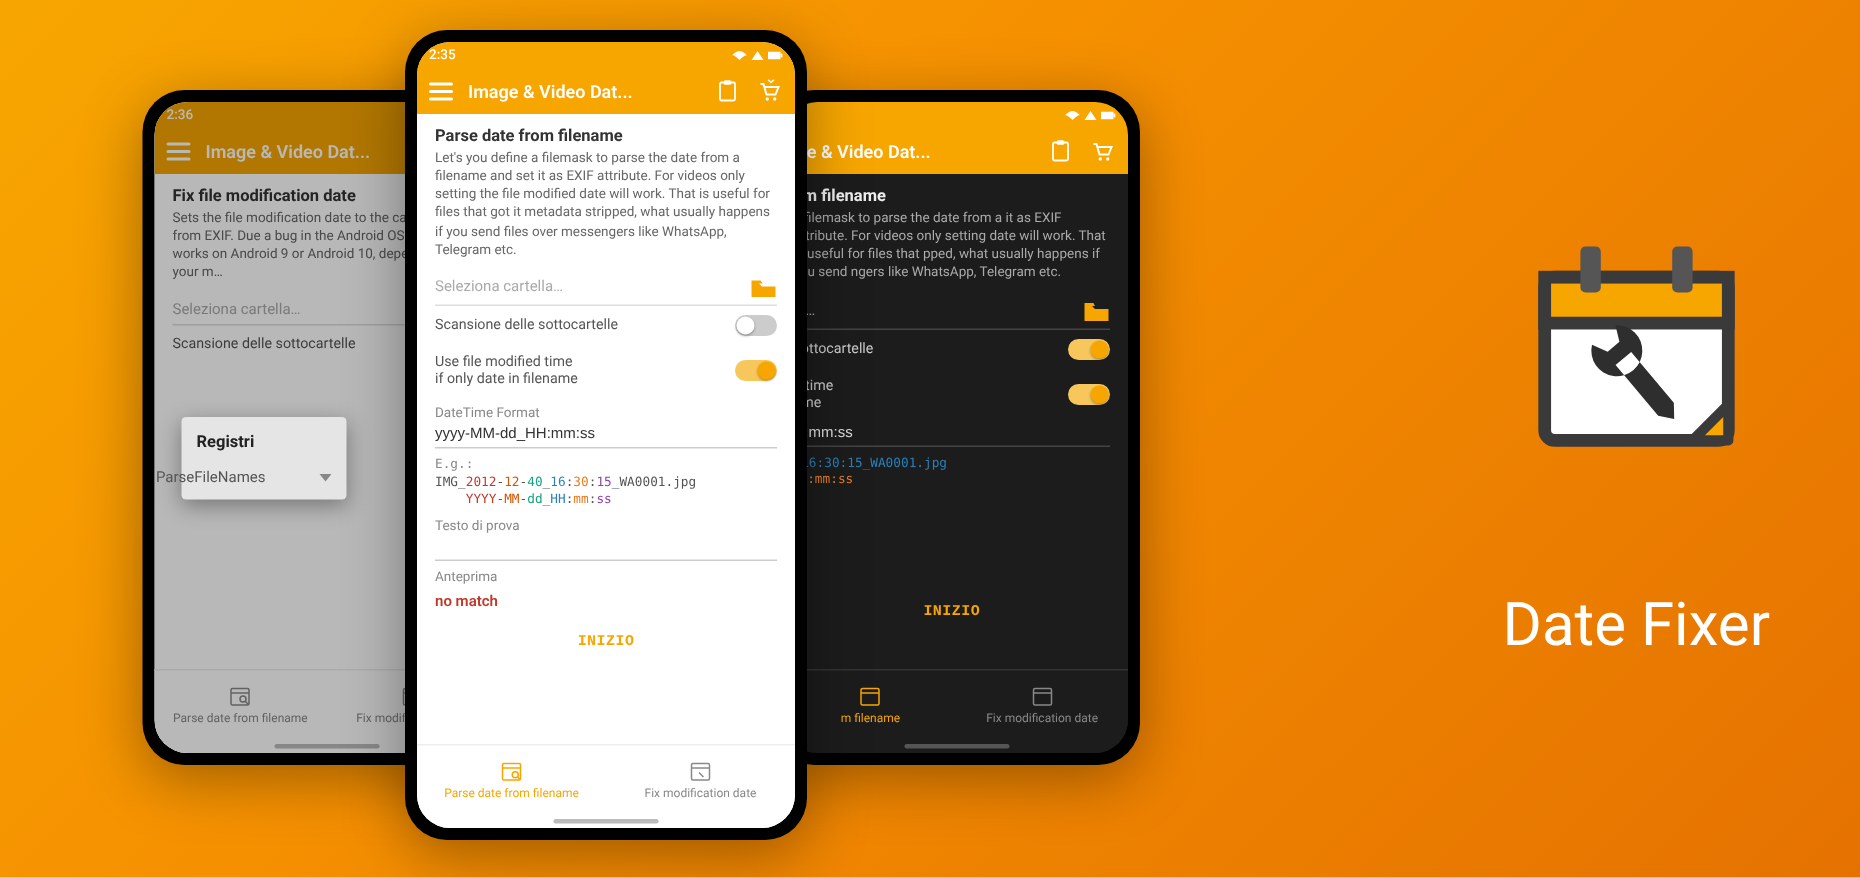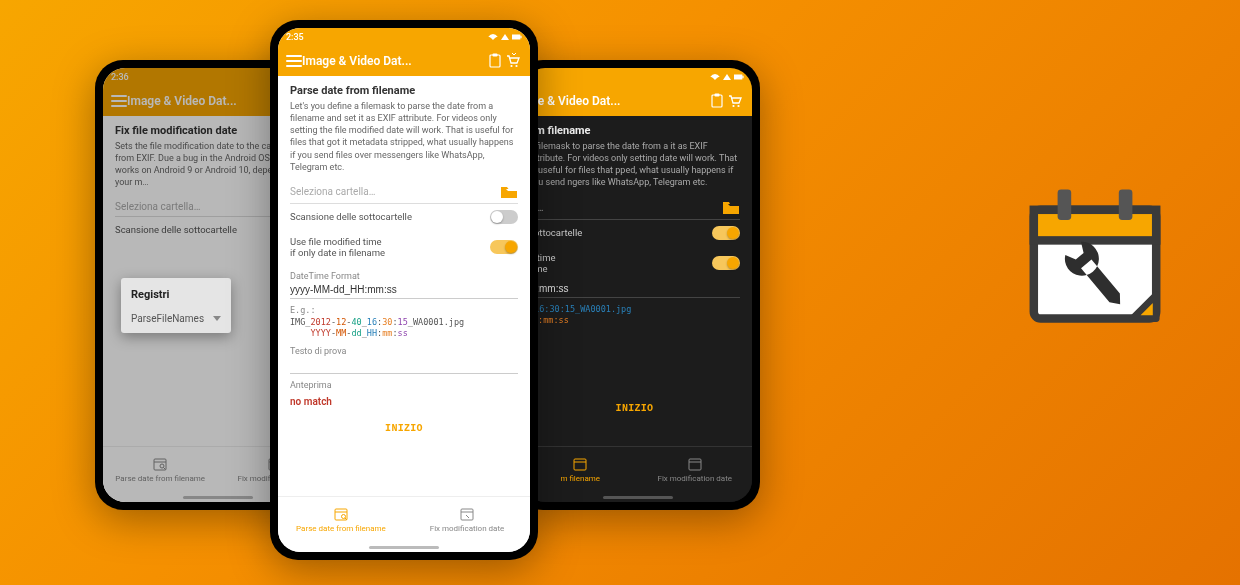--- a/index.html
+++ b/index.html
@@ -82,20 +82,21 @@
   .status-icons { display:flex; gap:3px; align-items:center;}
   .tri { width:0;height:0;border-left:4px solid transparent;border-right:4px solid transparent;border-bottom:6px solid currentColor;}
   .wifi, .batt { width:10px;height:8px;}
 
   
   .appbar {
     background:#f7a600;
     color:#fff;
     display:flex;
     align-items:center;
+    gap:10px;
     padding: 6px 8px;
     font-size:12px;
     font-weight:600;
   }
   .appbar .title { flex:1; white-space:nowrap; overflow:hidden; text-overflow:ellipsis;}
   .ham { width:16px; display:flex; flex-direction:column; gap:3px;}
   .ham span { height:2px; background:#fff; border-radius:1px;}
   .icon-btn { width:18px; height:18px; display:flex; align-items:center; justify-content:center; color:#fff;}
 
   
@@ -151,21 +152,21 @@
     left:18px; top:210px;
     width:110px;
     background:#e5e5e5;
     border-radius:3px;
     box-shadow:0 4px 14px rgba(0,0,0,.35);
     font-size:10px;
     z-index:5;
     padding-bottom:3px;
   }
   .popup-title{font-weight:700;padding:10px 10px 6px;color:#222;font-size:11px;}
-  .popup-select{display:flex;align-items:center;justify-content:space-between;padding:6px 10px;color:#555;}
+  .popup-select{display:flex;align-items:center;justify-content:flex-end;padding:6px 10px;color:#555;gap:36px;}
   .popup-item{padding:8px 10px;color:#555;}
   .chev{width:0;height:0;border-left:4px solid transparent;border-right:4px solid transparent;border-top:5px solid #888;}
 
   svg{display:block;}
 </style>
 </head>
 <body>
 
 <div class="brand">
   <div class="brand-icon">
@@ -176,20 +177,21 @@
       <rect x="64" y="12" width="8" height="18" rx="2" fill="#555"></rect>
       <path d="M 72 88 L 86 88 L 86 74 Z" fill="#f7a600" stroke="#3a3a3a" stroke-width="4" stroke-linejoin="round"></path>
 
       <g transform="translate(50 62) rotate(-40)">
         <path d="M -6 -20 a 10 10 0 1 0 12 0 l -3 6 h -6 z M -4 -8 h 8 v 26 l -4 5 l -4 -5 z" fill="#2e2e2e"></path>
       </g>
     </svg>
   </div>
   <div class="brand-title">
     <br>
+    <span>Date Fixer</span>
   </div>
 </div>
 
 <div class="phone phone-left">
   <div class="phone-screen">
     <div class="status light">
       <span>2:36</span>
       <div class="status-icons">
         <svg class="wifi" viewBox="0 0 10 8">
             <path d="M5 7 Q1 3 0 4 Q5 -2 10 4 Q9 3 5 7" fill="#fff"></path>

